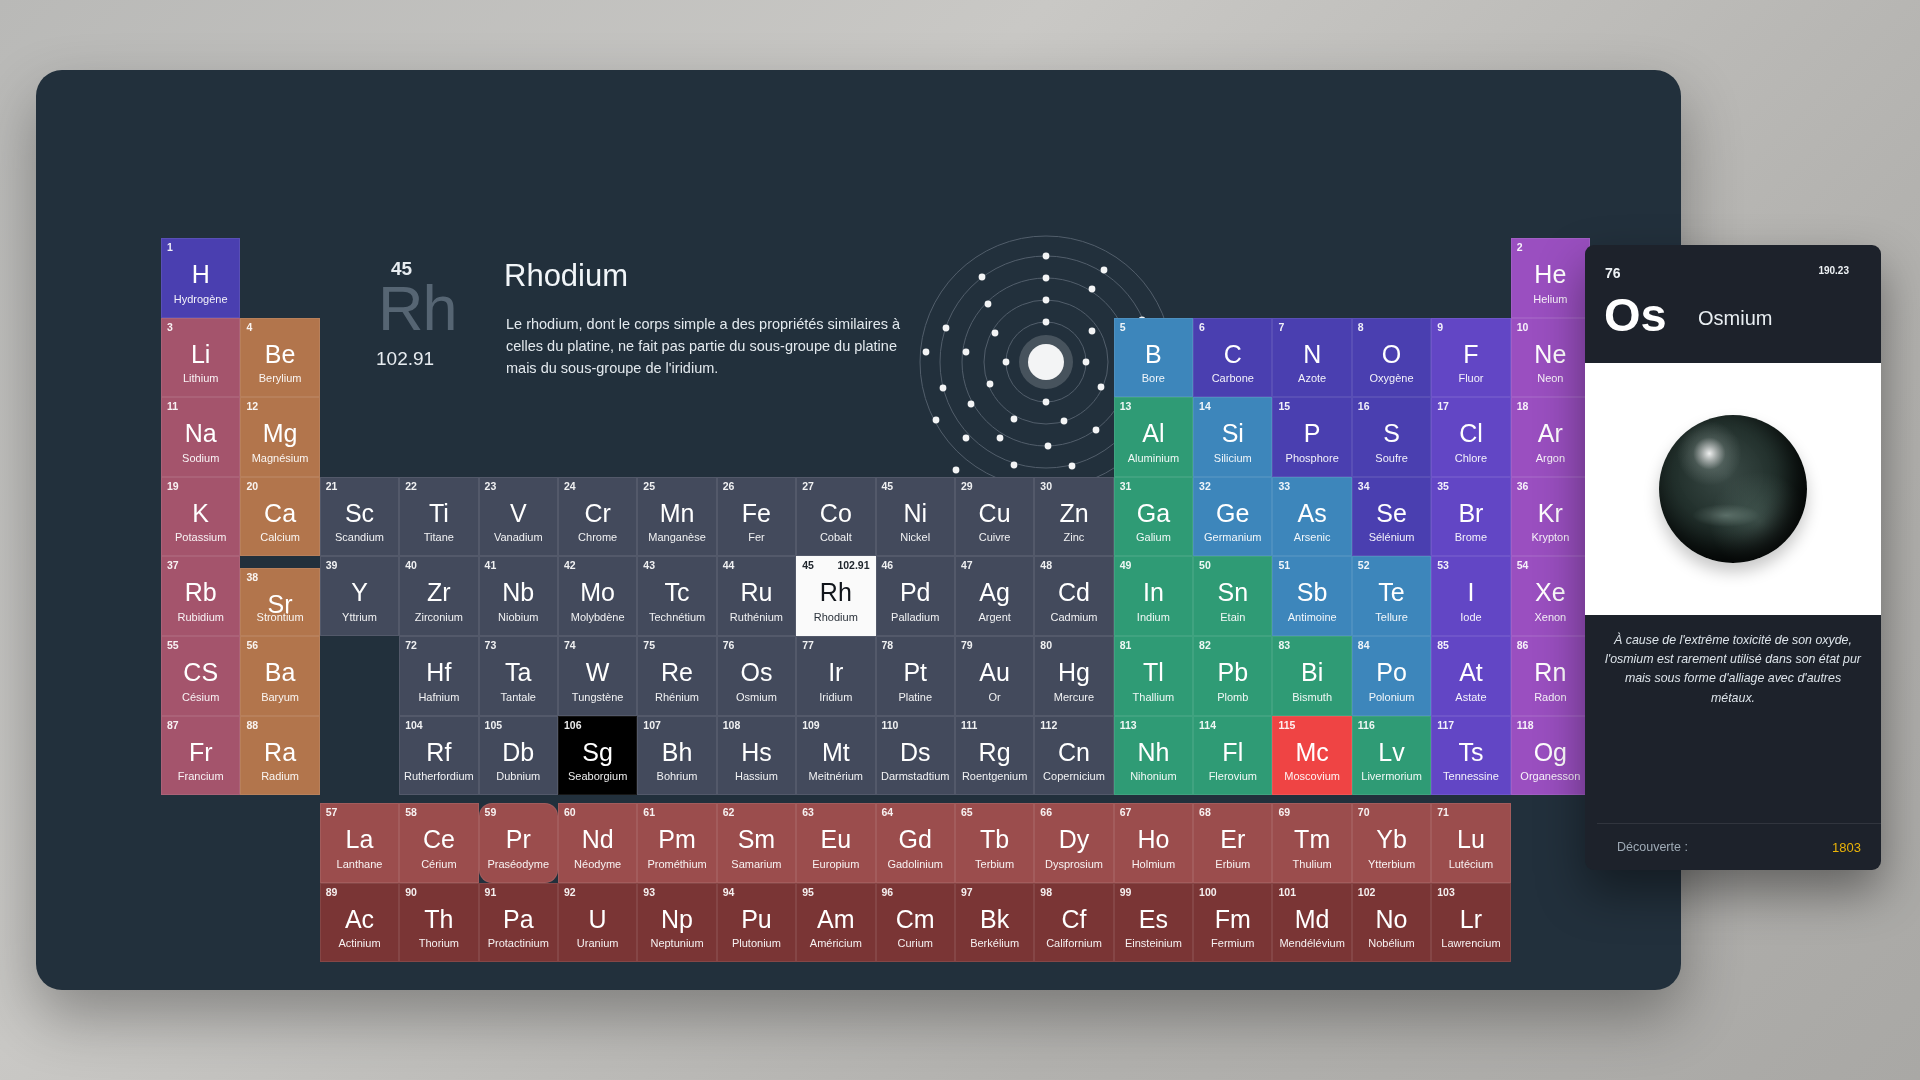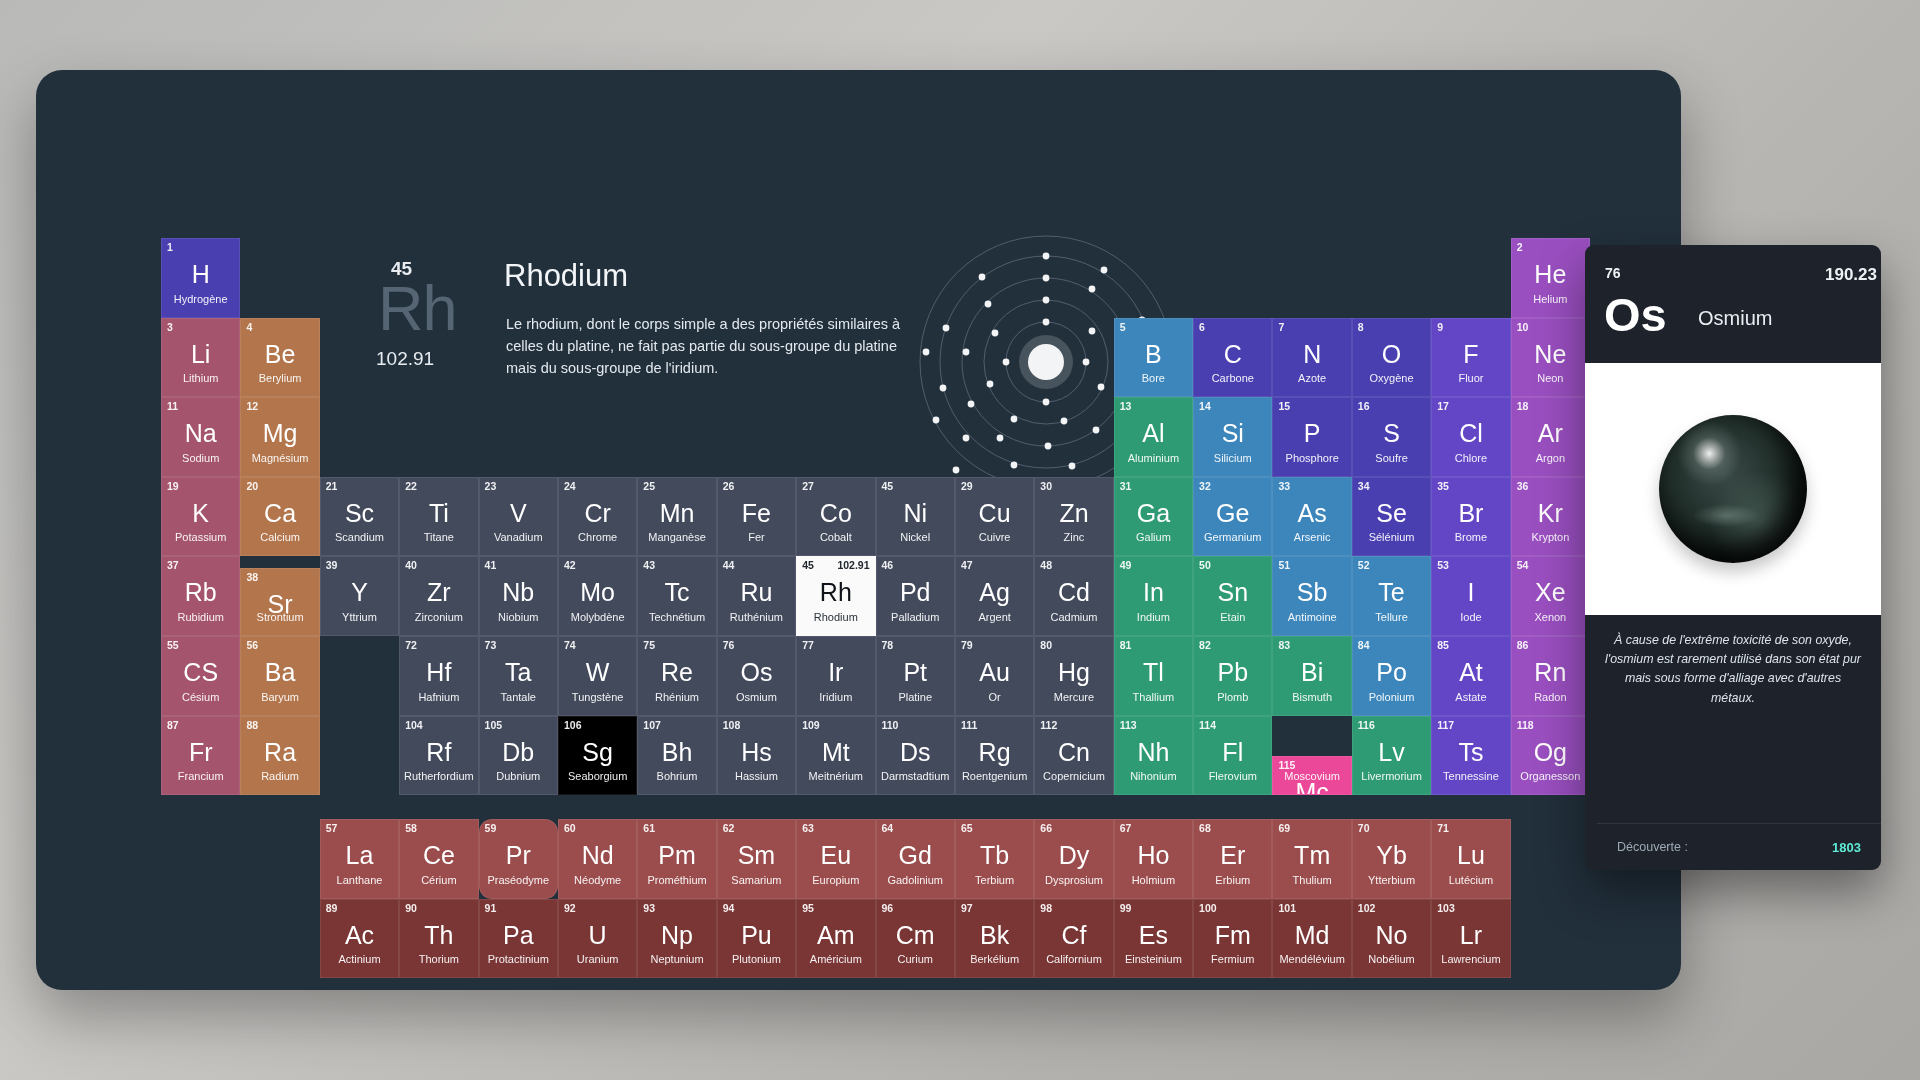--- a/index.html
+++ b/index.html
@@ -102,21 +102,21 @@
     position: absolute;
     left: 125px; top: 168px;
     width: 1430px; height: 780px;
   }
   .grid-main, .grid-fblock {
     display: grid;
     grid-template-columns: repeat(18, 79.4px);
     grid-auto-rows: 79.6px;
     gap: 0px;
   }
-  .grid-fblock { margin-top: 24px; grid-template-columns: repeat(18, 79.4px); }
+  .grid-fblock { margin-top: 8px; grid-template-columns: repeat(18, 79.4px); }
 
   .cell {
     position: relative;
     border: 0.5px solid rgba(255,255,255,0.085);
     overflow: hidden;
     cursor: pointer;
     display: block;
   }
   .cell .num {
     position: absolute; left: 5px; top: 3px;
@@ -154,21 +154,21 @@
     position: absolute;
     left: 1585px; top: 245px;
     width: 296px; height: 625px;
     background: #1d222b;
     border-radius: 9px;
     box-shadow: 0 22px 48px rgba(0,0,0,0.42);
     overflow: hidden;
   }
   #card-top { position: relative; height: 118px; }
   #card-num { position: absolute; left: 20px; top: 20px; font-size: 14px; font-weight: bold; color: #eef2f5; }
-  #card-mass { position: absolute; right: 4px; top: 20px; font-size: 17px; font-weight: bold; color: #eef2f5; }
+  #card-mass { position: absolute; right: 32px; top: 20px; font-size: 10px; font-weight: bold; color: #eef2f5; }
   #card-symbol { position: absolute; left: 19px; top: 46px; font-size: 47px; font-weight: bold; color: #ffffff; line-height: 1; }
   #card-name { position: absolute; left: 113px; top: 62px; font-size: 20px; color: #e9eef2; }
   #card-image {
     height: 252px; width: 100%;
     background: #ffffff;
     display: flex; align-items: center; justify-content: center;
   }
   .osmium-ball {
     width: 148px; height: 148px; border-radius: 50%;
     background:
@@ -192,21 +192,21 @@
     text-align: center;
   }
   #card-footer {
     position: absolute; left: 12px; right: 0; bottom: 0;
     height: 47px;
     border-top: 1px solid rgba(255,255,255,0.09);
     display: flex; align-items: center; justify-content: space-between;
     padding: 0 20px;
   }
   #card-footer .k { font-size: 12.5px; color: #9fabb6; }
-  #card-footer .v { font-size: 13px; font-weight: bold; color: #5eead4; text-align: right; }
+  #card-footer .v { font-size: 13px; font-weight: normal; color: #eab308; text-align: right; }
 </style>
 </head>
 <body>
 
 <div id="root">
 
   <div id="app-window">
 
 
     <div id="detail-panel">
@@ -685,21 +685,21 @@
           <div class="cell" style="background: rgb(47, 155, 117); grid-area: 7 / 13;">
             <span class="num">113</span>
             <span class="sym">Nh</span>
             <span class="nm">Nihonium</span>
           </div>
           <div class="cell" style="background: rgb(47, 155, 117); grid-area: 7 / 14;">
             <span class="num">114</span>
             <span class="sym">Fl</span>
             <span class="nm">Flerovium</span>
           </div>
-          <div class="cell" style="background: #ec4899; grid-area: 7 / 15; margin-top: 40px;">
+          <div class="cell" style="background: #ef4444; grid-area: 7 / 15;">
             <span class="num">115</span>
             <span class="sym">Mc</span>
             <span class="nm">Moscovium</span>
           </div>
           <div class="cell" style="background: rgb(47, 155, 117); grid-area: 7 / 16;">
             <span class="num">116</span>
             <span class="sym">Lv</span>
             <span class="nm">Livermorium</span>
           </div>
           <div class="cell" style="background: rgb(98, 70, 197); grid-area: 7 / 17;">

